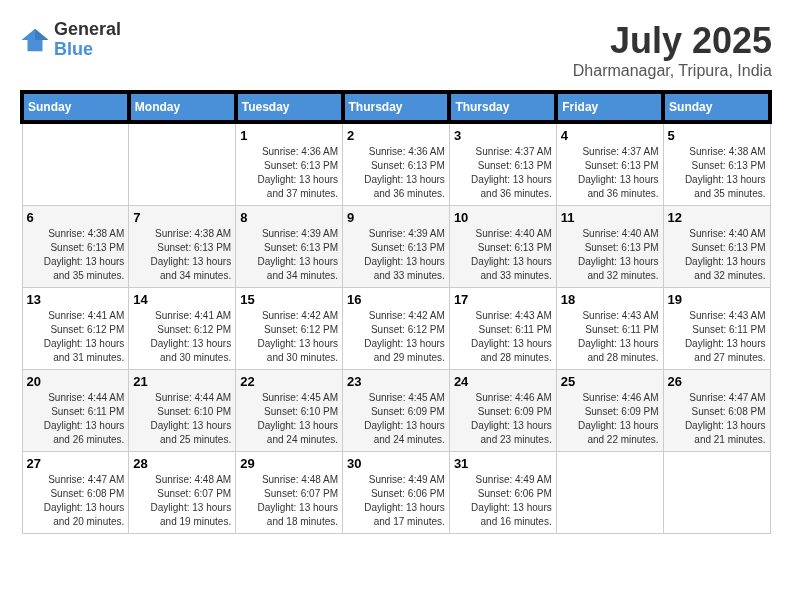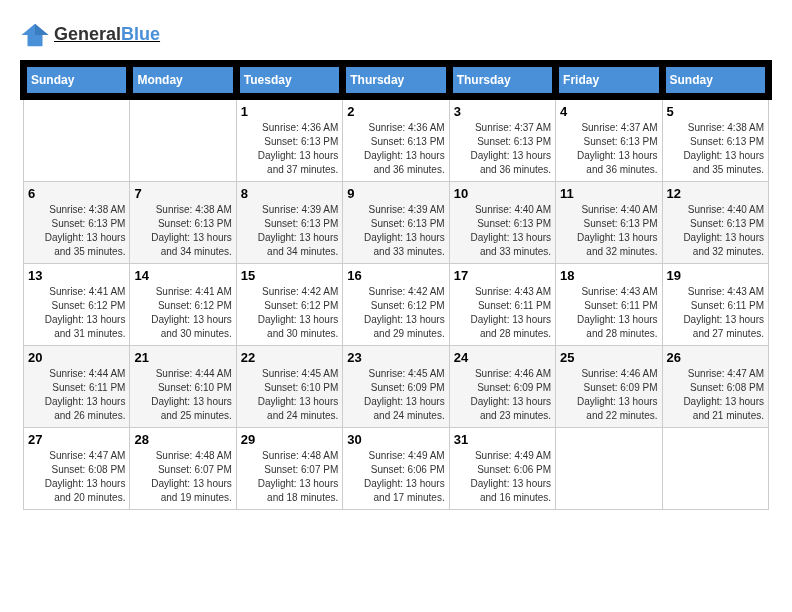--- a/index.html
+++ b/index.html
@@ -16,23 +16,22 @@
       align-items: flex-start;
       margin-bottom: 10px;
     }
     .logo {
       display: flex;
       align-items: center;
       gap: 4px;
     }
     .logo-text {
       display: flex;
-      flex-direction: row;
+      flex-direction: column;
       line-height: 1.1;
-      text-decoration: underline;
     }
     .logo-general {
       font-size: 18px;
       font-weight: bold;
       color: #333;
     }
     .logo-blue {
       font-size: 18px;
       font-weight: bold;
       color: #4a90d9;
@@ -58,21 +57,21 @@
       border-collapse: collapse;
       font-size: 11px;
     }
     thead tr th {
       background-color: #4a90d9;
       color: white;
       padding: 6px 4px;
       text-align: left;
       font-size: 12px;
       font-weight: bold;
-      border: 7px solid #000000;
+      border: 4px solid #000000;
     }
     tbody tr td {
       border: 1px solid #ccc;
       padding: 4px;
       vertical-align: top;
       width: calc(100% / 7);
     }
     tbody tr {
       height: 80px;
     }
@@ -107,20 +106,24 @@
   <div class="logo">
     <svg class="logo-icon" viewBox="0 0 40 40" xmlns="http://www.w3.org/2000/svg">
       <polygon points="20,5 38,20 30,20 30,35 10,35 10,20 2,20" fill="#4a90d9"></polygon>
       <polygon points="20,5 38,20 20,20" fill="#2a6aaa" opacity="0.5"></polygon>
     </svg>
     <div class="logo-text">
       <span class="logo-general">General</span>
       <span class="logo-blue">Blue</span>
     </div>
   </div>
+  <div class="title-block">
+    <div class="month-year">July 2025</div>
+    <div class="location">Dharmanagar, Tripura, India</div>
+  </div>
 </div>
 
 <table>
   <thead>
     <tr>
     <th>Sunday</th>
         <th>Monday</th>
         <th>Tuesday</th>
         <th>Thursday</th>
         <th>Thursday</th>

